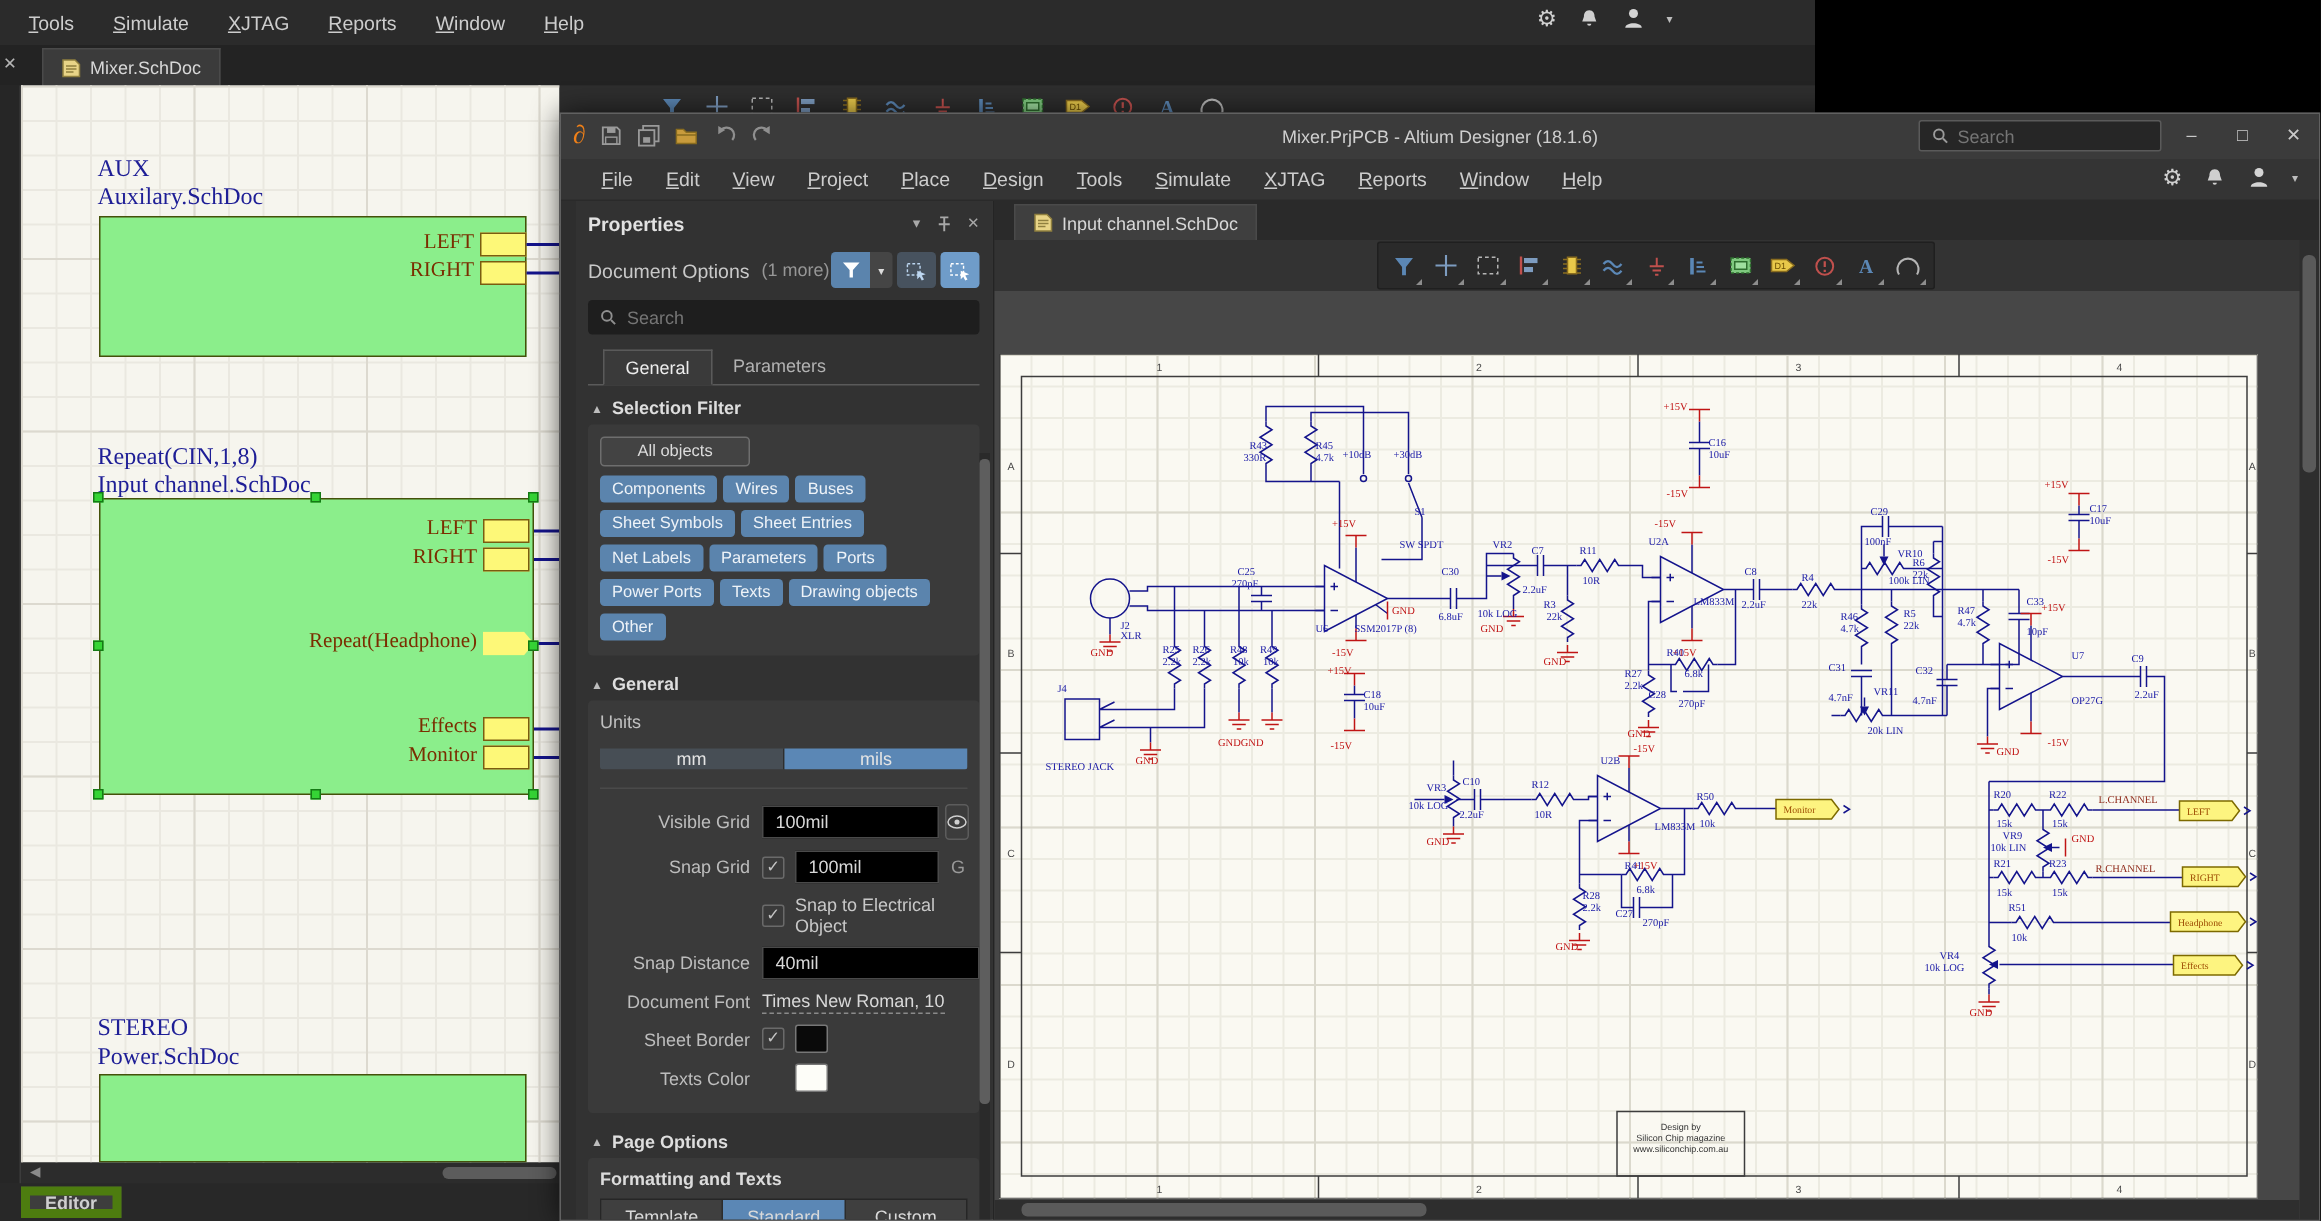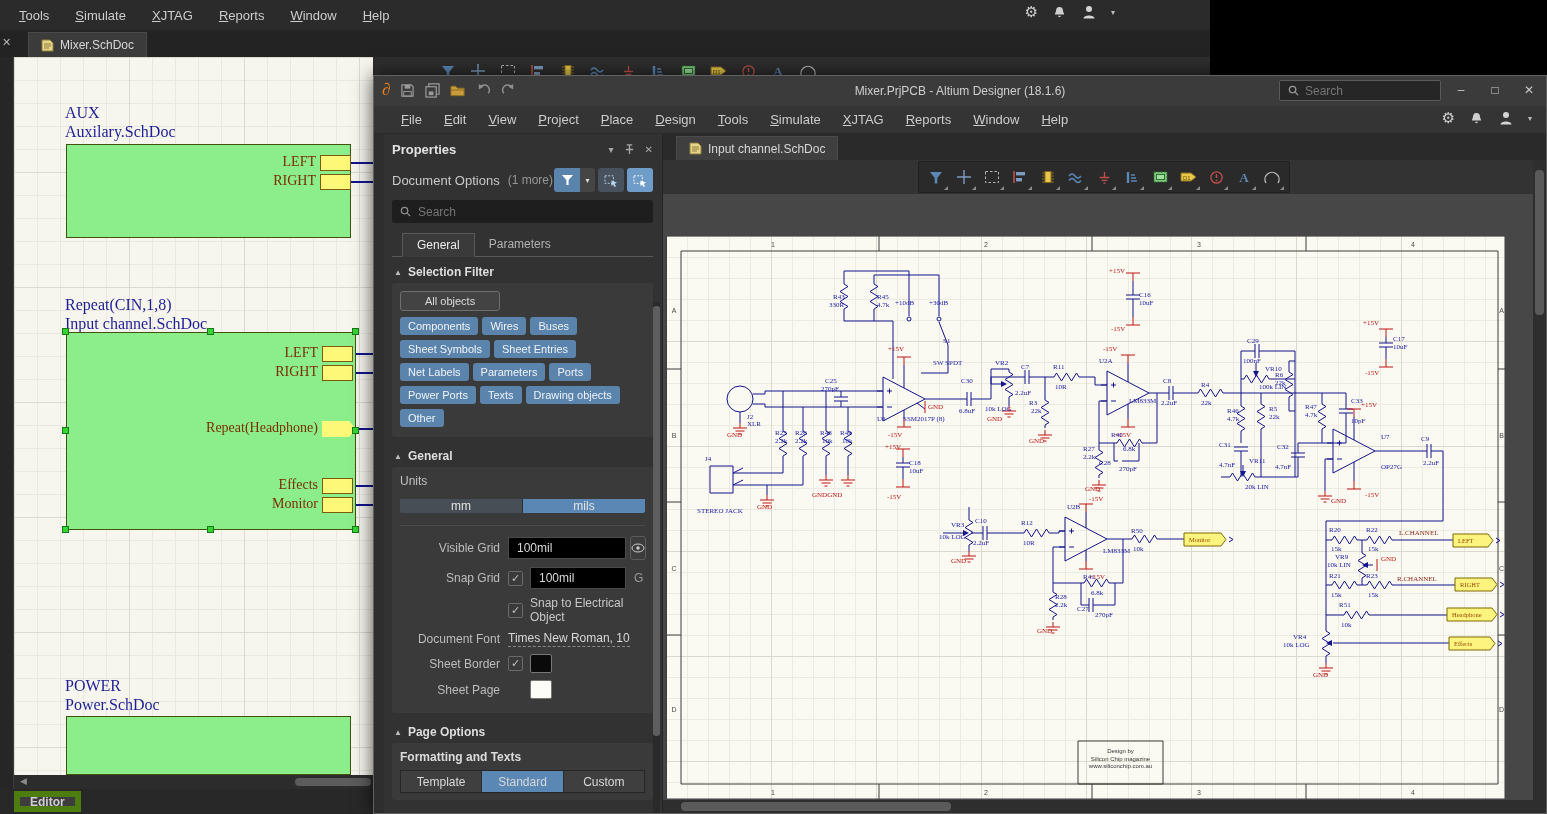--- a/index.html
+++ b/index.html
@@ -201,21 +201,21 @@
       <div class="handle" style="left:48px; top:271px;"></div>
       <div class="handle" style="left:193px; top:271px;"></div>
       <div class="handle" style="left:338px; top:271px;"></div>
       <div class="handle" style="left:48px; top:370px;"></div>
       <div class="handle" style="left:338px; top:370px;"></div>
       <div class="handle" style="left:48px; top:469px;"></div>
       <div class="handle" style="left:193px; top:469px;"></div>
       <div class="handle" style="left:338px; top:469px;"></div>
 
       <div class="sch-des" style="left:51px; top:619px;">
-        <div>POWER</div>
+        <div>STEREO</div>
           <div>Power.SchDoc</div>
       </div>
       <div class="sheet-block" style="left:52px; top:659px; width:285px; height:59px;"></div>
     </div>
 
     <div id="bg-toolbar-strip">
         <div id="bg-tbicons">
             <div class="tbi">
             <svg width="16" height="15" viewBox="0 0 16 15">
               <path d="M2,2 h12 L9.3,8 V13.5 H6.7 V8 z" fill="#5b87b5"></path>
@@ -445,30 +445,34 @@
           <div class="lab">Snap Grid</div>
           <div class="chk">✓</div>
           <input class="inp" style="width: 96px;" value="100mil">
           <span class="gkey">G</span>
         </div>
         <div class="prow" style="padding-left:108px;">
           <div class="chk">✓</div>
           <span class="chklab">Snap to Electrical Object</span>
         </div>
         <div class="prow">
+          <div class="lab">Snap Distance</div>
+          <input class="inp" style="width: 145px;" value="40mil">
+        </div>
+        <div class="prow">
           <div class="lab">Document Font</div>
           <span class="fontlink">Times New Roman, 10</span>
         </div>
         <div class="prow">
           <div class="lab">Sheet Border</div>
           <div class="chk">✓</div>
           <div class="swatch" style="background:#0a0a0a;"></div>
         </div>
         <div class="prow">
-          <div class="lab">Sheet Page</div>
+          <div class="lab">Texts Color</div>
           <div class="swatch" style="background:#fdfdf8; margin-left:22px;"></div>
         </div>
       </div>
 
       <div class="sec-header" style="margin-top:12px;">
           <span class="sec-arrow">▲</span>
           <span>Page Options</span>
         </div>
       <div class="sec-box">
         <div style="color:#dcdcdc;font-size:12px;font-weight:bold;margin-bottom:6px;">Formatting and Texts</div>

